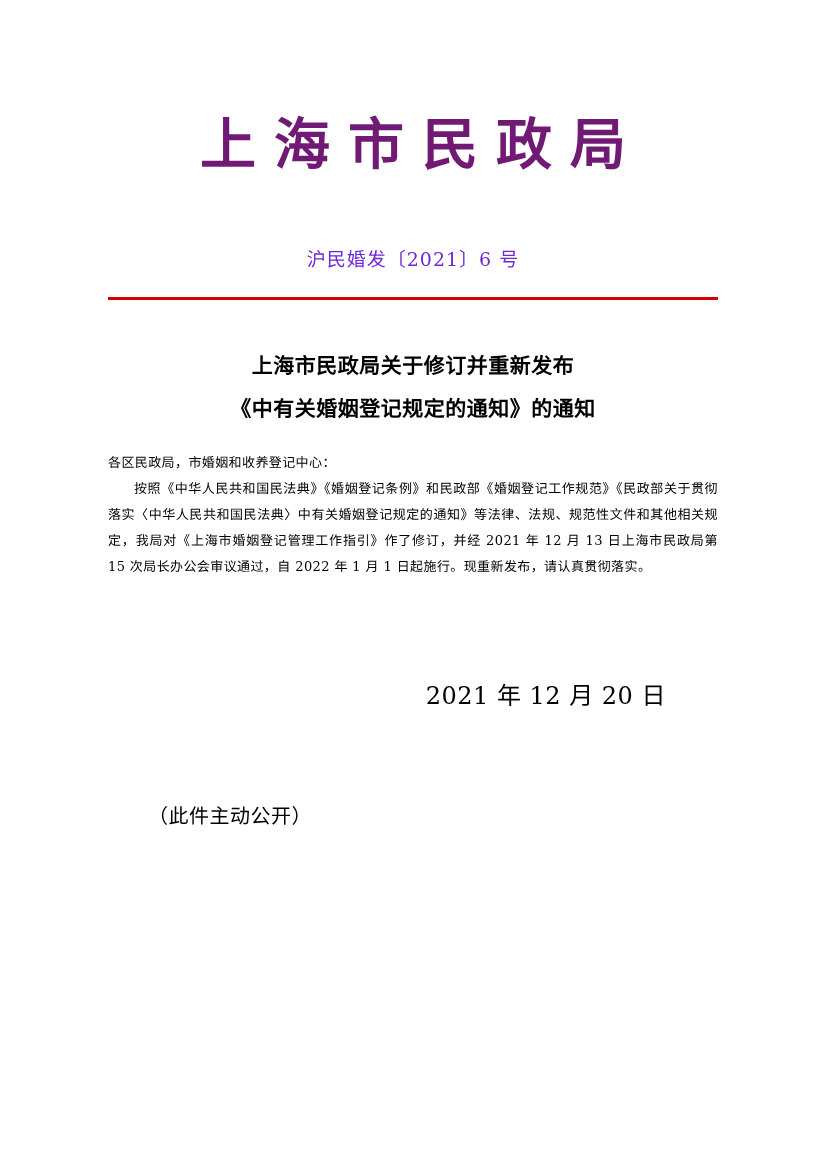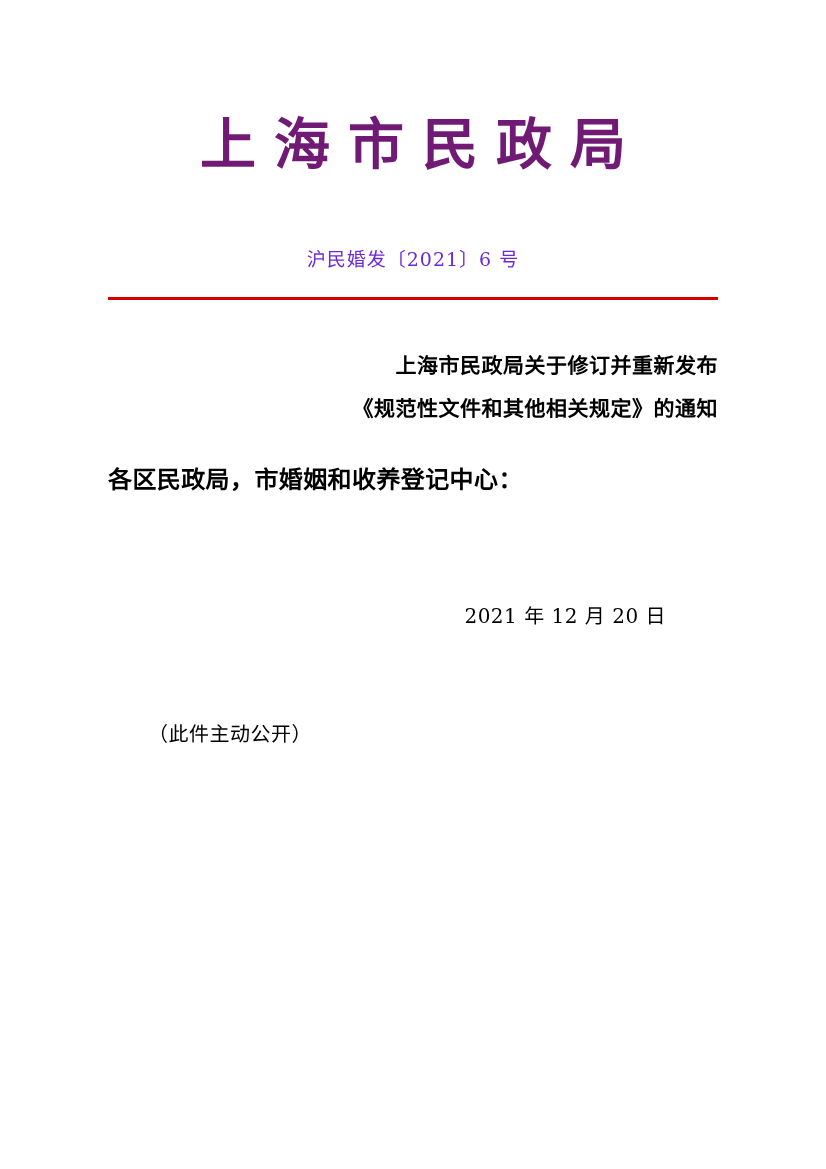--- a/index.html
+++ b/index.html
@@ -61,46 +61,44 @@
     margin-top: 44px;
     text-align: center;
     font-weight: bold;
     font-size: 21px;
     line-height: 2.05;
     letter-spacing: 0.5px;
   }
   .doc-title .line {
     display: block;
     white-space: nowrap;
-    text-align: right;
   }
 
   
   .body-text {
-    margin-top: 26px;
-    font-size: 24px;
+    margin-top: 20px;
+    font-size: 13px;
     line-height: 2.0;
     letter-spacing: 0.4px;
     text-align: justify;
     text-justify: inter-ideograph;
-    font-weight: bold;
   }
   .body-text p {
     margin: 0;
   }
   .p-indent {
     text-indent: 2em;
   }
 
   
   .date-line {
     margin-top: 96px;
     text-align: right;
     padding-right: 52px;
-    font-size: 20px;
+    font-size: 24px;
     letter-spacing: 0.5px;
   }
 
   
   .public-note {
     margin-top: 89px;
     font-size: 20px;
     text-indent: 2em;
     letter-spacing: 0.5px;
   }
@@ -113,24 +111,25 @@
   <div class="masthead">
     <div class="masthead-title">上海市民政局</div>
   </div>
 
   <div class="doc-number">沪民婚发〔2021〕6 号</div>
 
   <div class="red-rule"></div>
 
   <div class="doc-title">
     <span class="line">上海市民政局关于修订并重新发布</span>
-    <span class="line">《规范性文件和其他相关规定》的通知</span>
+    <span class="line">《中有关婚姻登记规定的通知》的通知</span>
   </div>
 
   <div class="body-text">
     <p>各区民政局，市婚姻和收养登记中心：</p>
+    <p class="p-indent">按照《中华人民共和国民法典》《婚姻登记条例》和民政部《婚姻登记工作规范》《民政部关于贯彻落实〈中华人民共和国民法典〉中有关婚姻登记规定的通知》等法律、法规、规范性文件和其他相关规定，我局对《上海市婚姻登记管理工作指引》作了修订，并经 2021 年 12 月 13 日上海市民政局第 15 次局长办公会审议通过，自 2022 年 1 月 1 日起施行。现重新发布，请认真贯彻落实。</p>
   </div>
 
   <div class="date-line">2021 年 12 月 20 日</div>
 
   <div class="public-note">（此件主动公开）</div>
 
 </div>
 
 </body></html>

